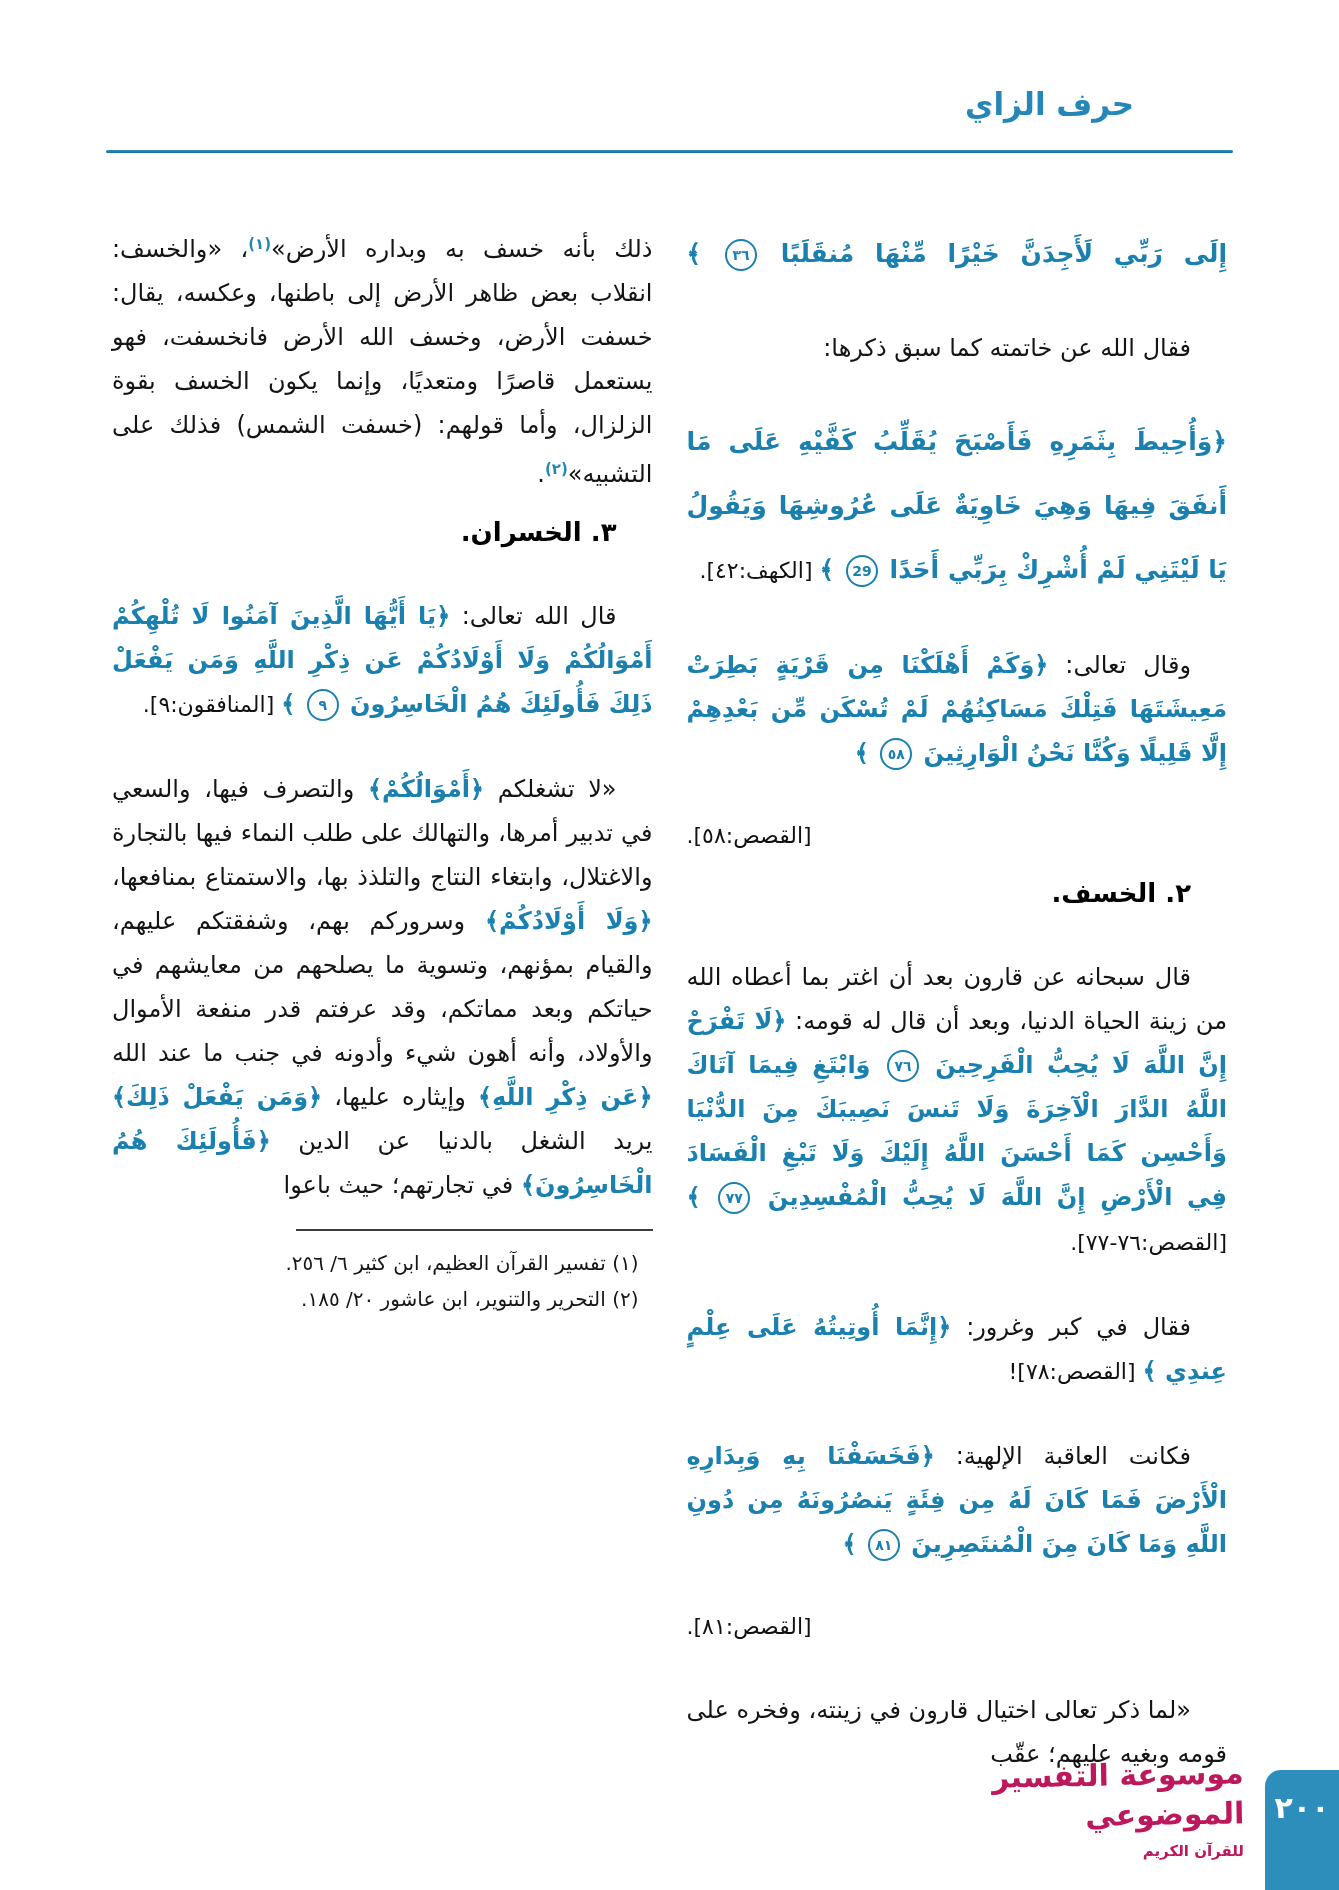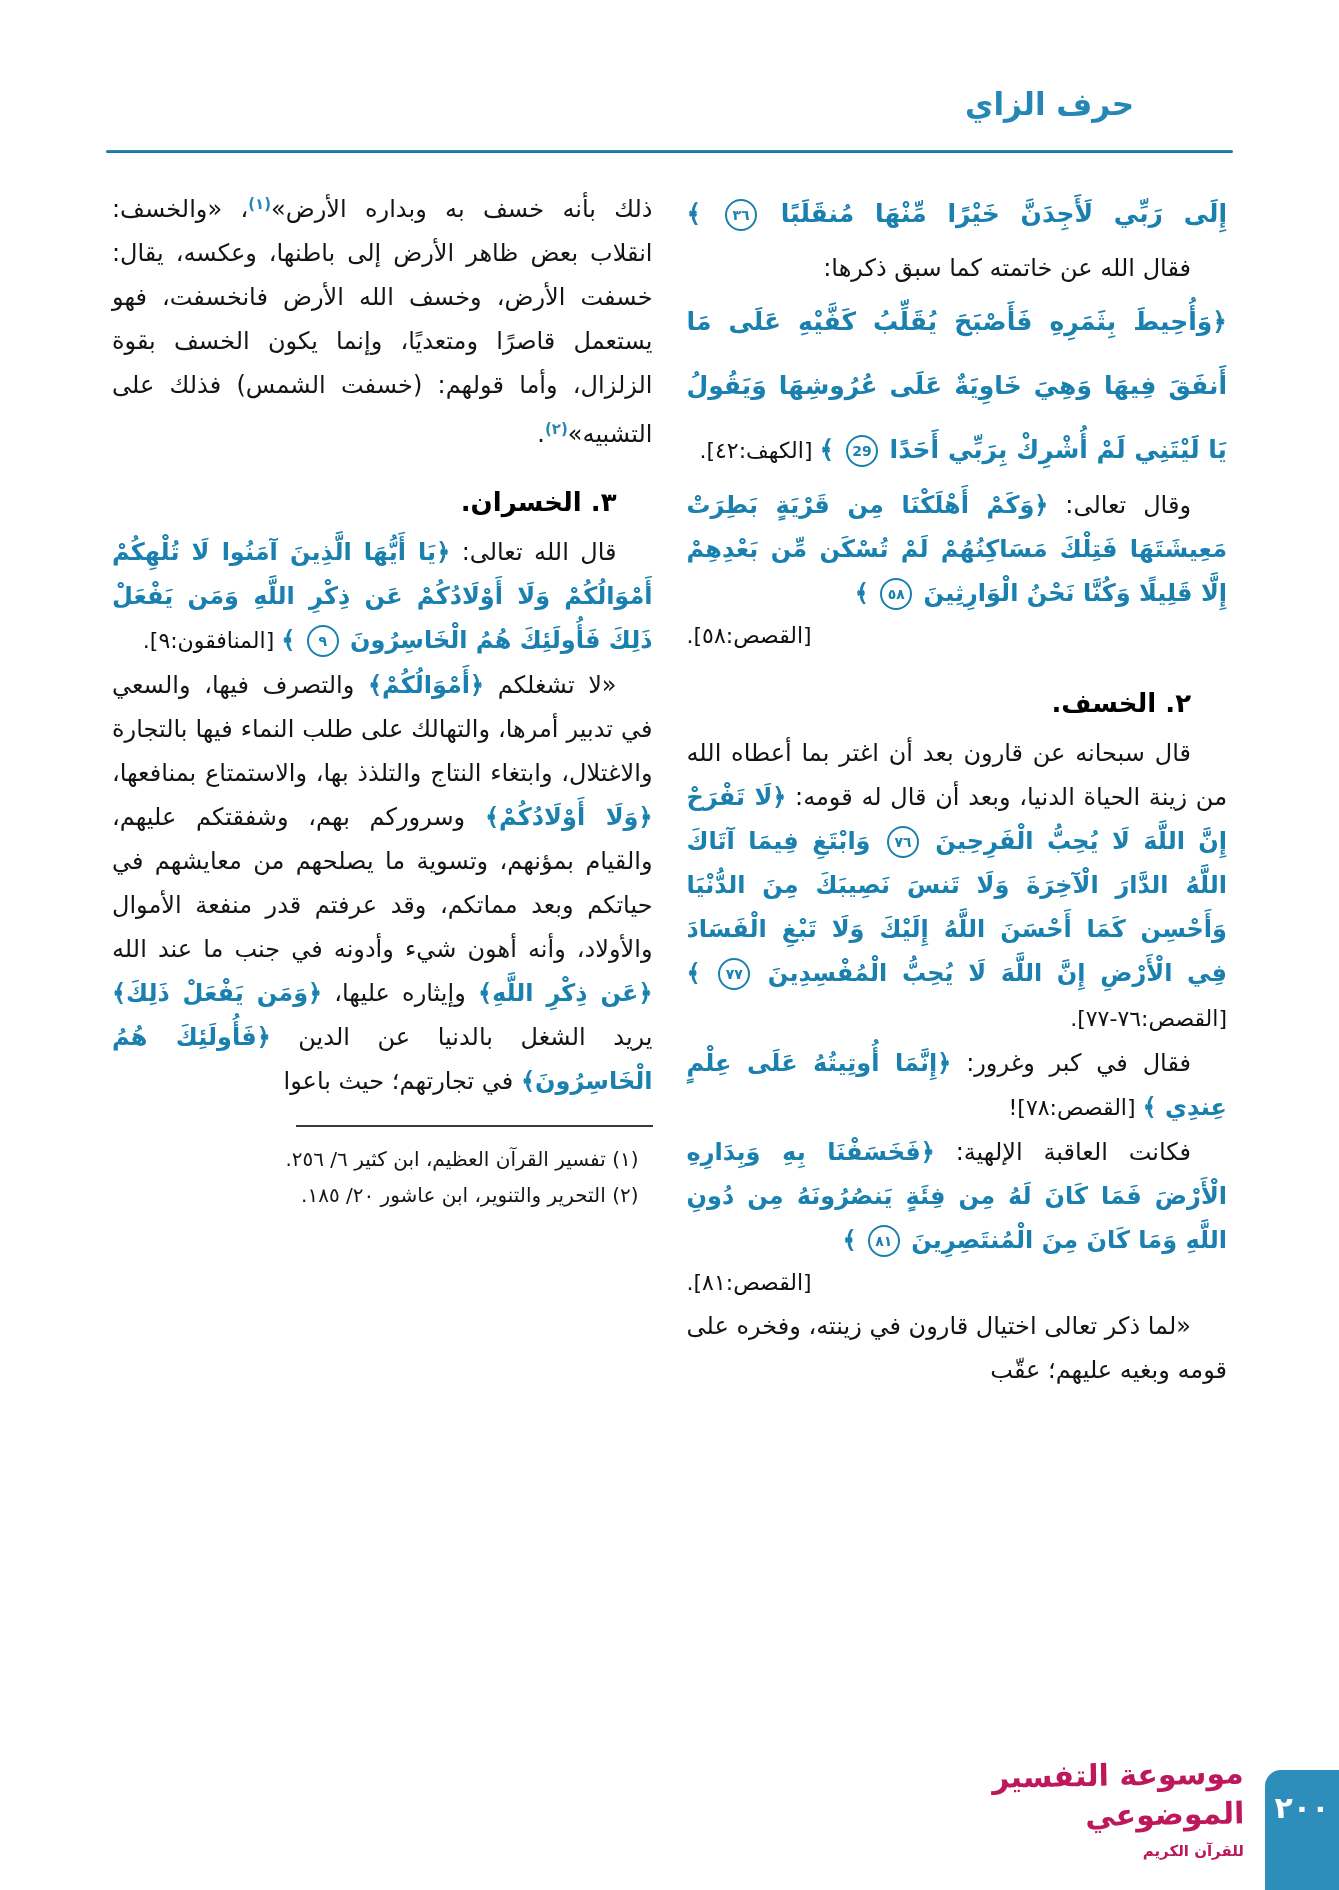--- a/index.html
+++ b/index.html
@@ -11,24 +11,24 @@
   
   .running-header { position:absolute; top:86px; right:205px;text-align:right; }
   .header-title { color:#2487b6; font-size:31px; font-weight:bold; }
   .header-rule { position:absolute; top:150px; right:106px; left:106px; height:3px;
                  background:linear-gradient(#2d8ebc,#1c6f9a); border-radius:2px; }
 
   
   .columns { position:absolute; top:182px; right:112px; left:112px; display:flex; gap:34px; direction:rtl; }
   .col { width:calc(50% - 17px); }
 
-  .block { font-size:24px; line-height:44px; text-align:justify; color:#141414; }
+  .block { font-size:24px; line-height:44px; text-align:justify; color:#141414;margin-top:40px; }
   .block.para { }
   .block.indent { text-indent:36px; }
-  .block.heading { font-weight:bold; font-size:26px; text-indent:36px; margin:24px 0 6px 0; color:#000; }
+  .block.heading { font-weight:bold; font-size:26px; text-indent:36px; margin:14px 0 6px 0; color:#000; }
   .block.verse { font-size:25px; line-height:64px; }
   .block.stretch { text-align-last:justify; }
   .block.refline { text-align:left; font-size:22px; line-height:42px; }
 
   .quran { color:#1a80af; font-weight:bold; }
   .ref { color:#111; font-size:22px; font-weight:normal; }
   .ayah { display:inline-flex; align-items:center; justify-content:center;
           width:32px; height:32px; border:2px solid #1a80af; border-radius:50%;
           box-shadow:inset 0 0 0 2px #fff; font-size:14px; font-weight:bold; color:#1a80af;
           margin:0 3px; vertical-align:middle; text-indent:0; }

